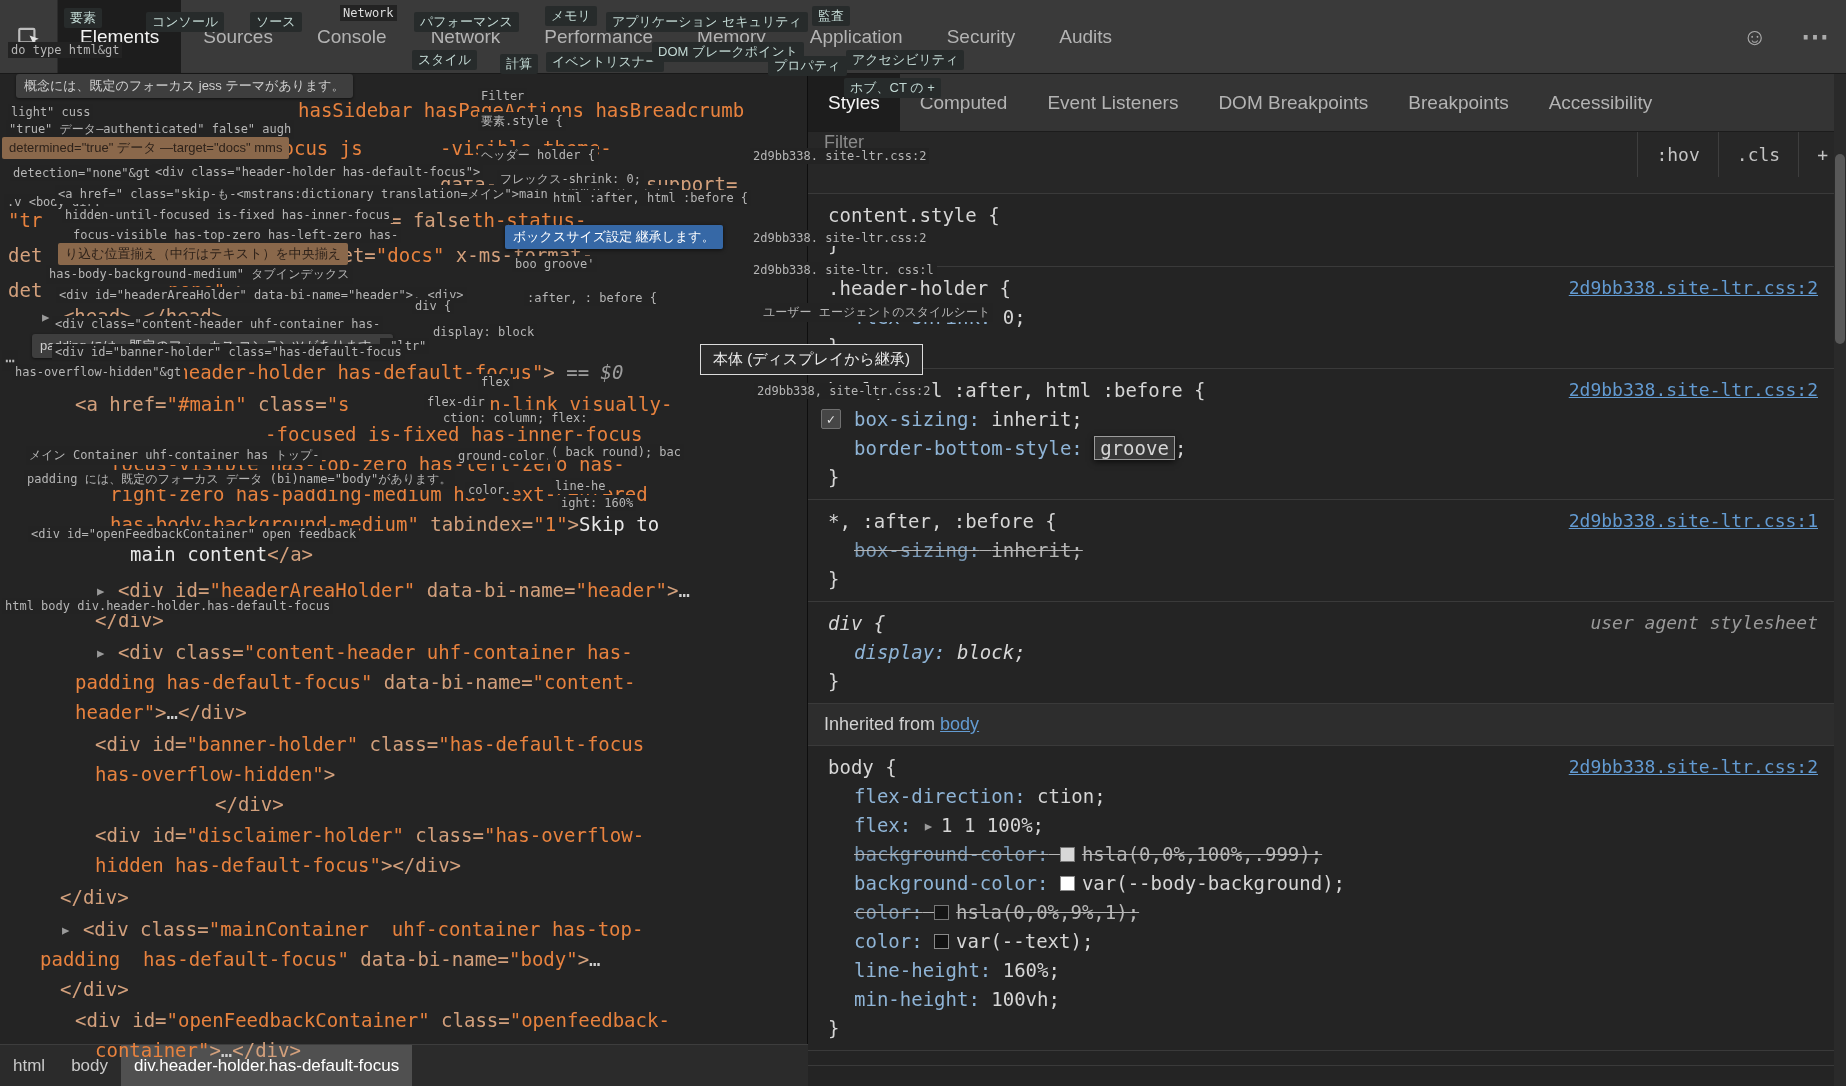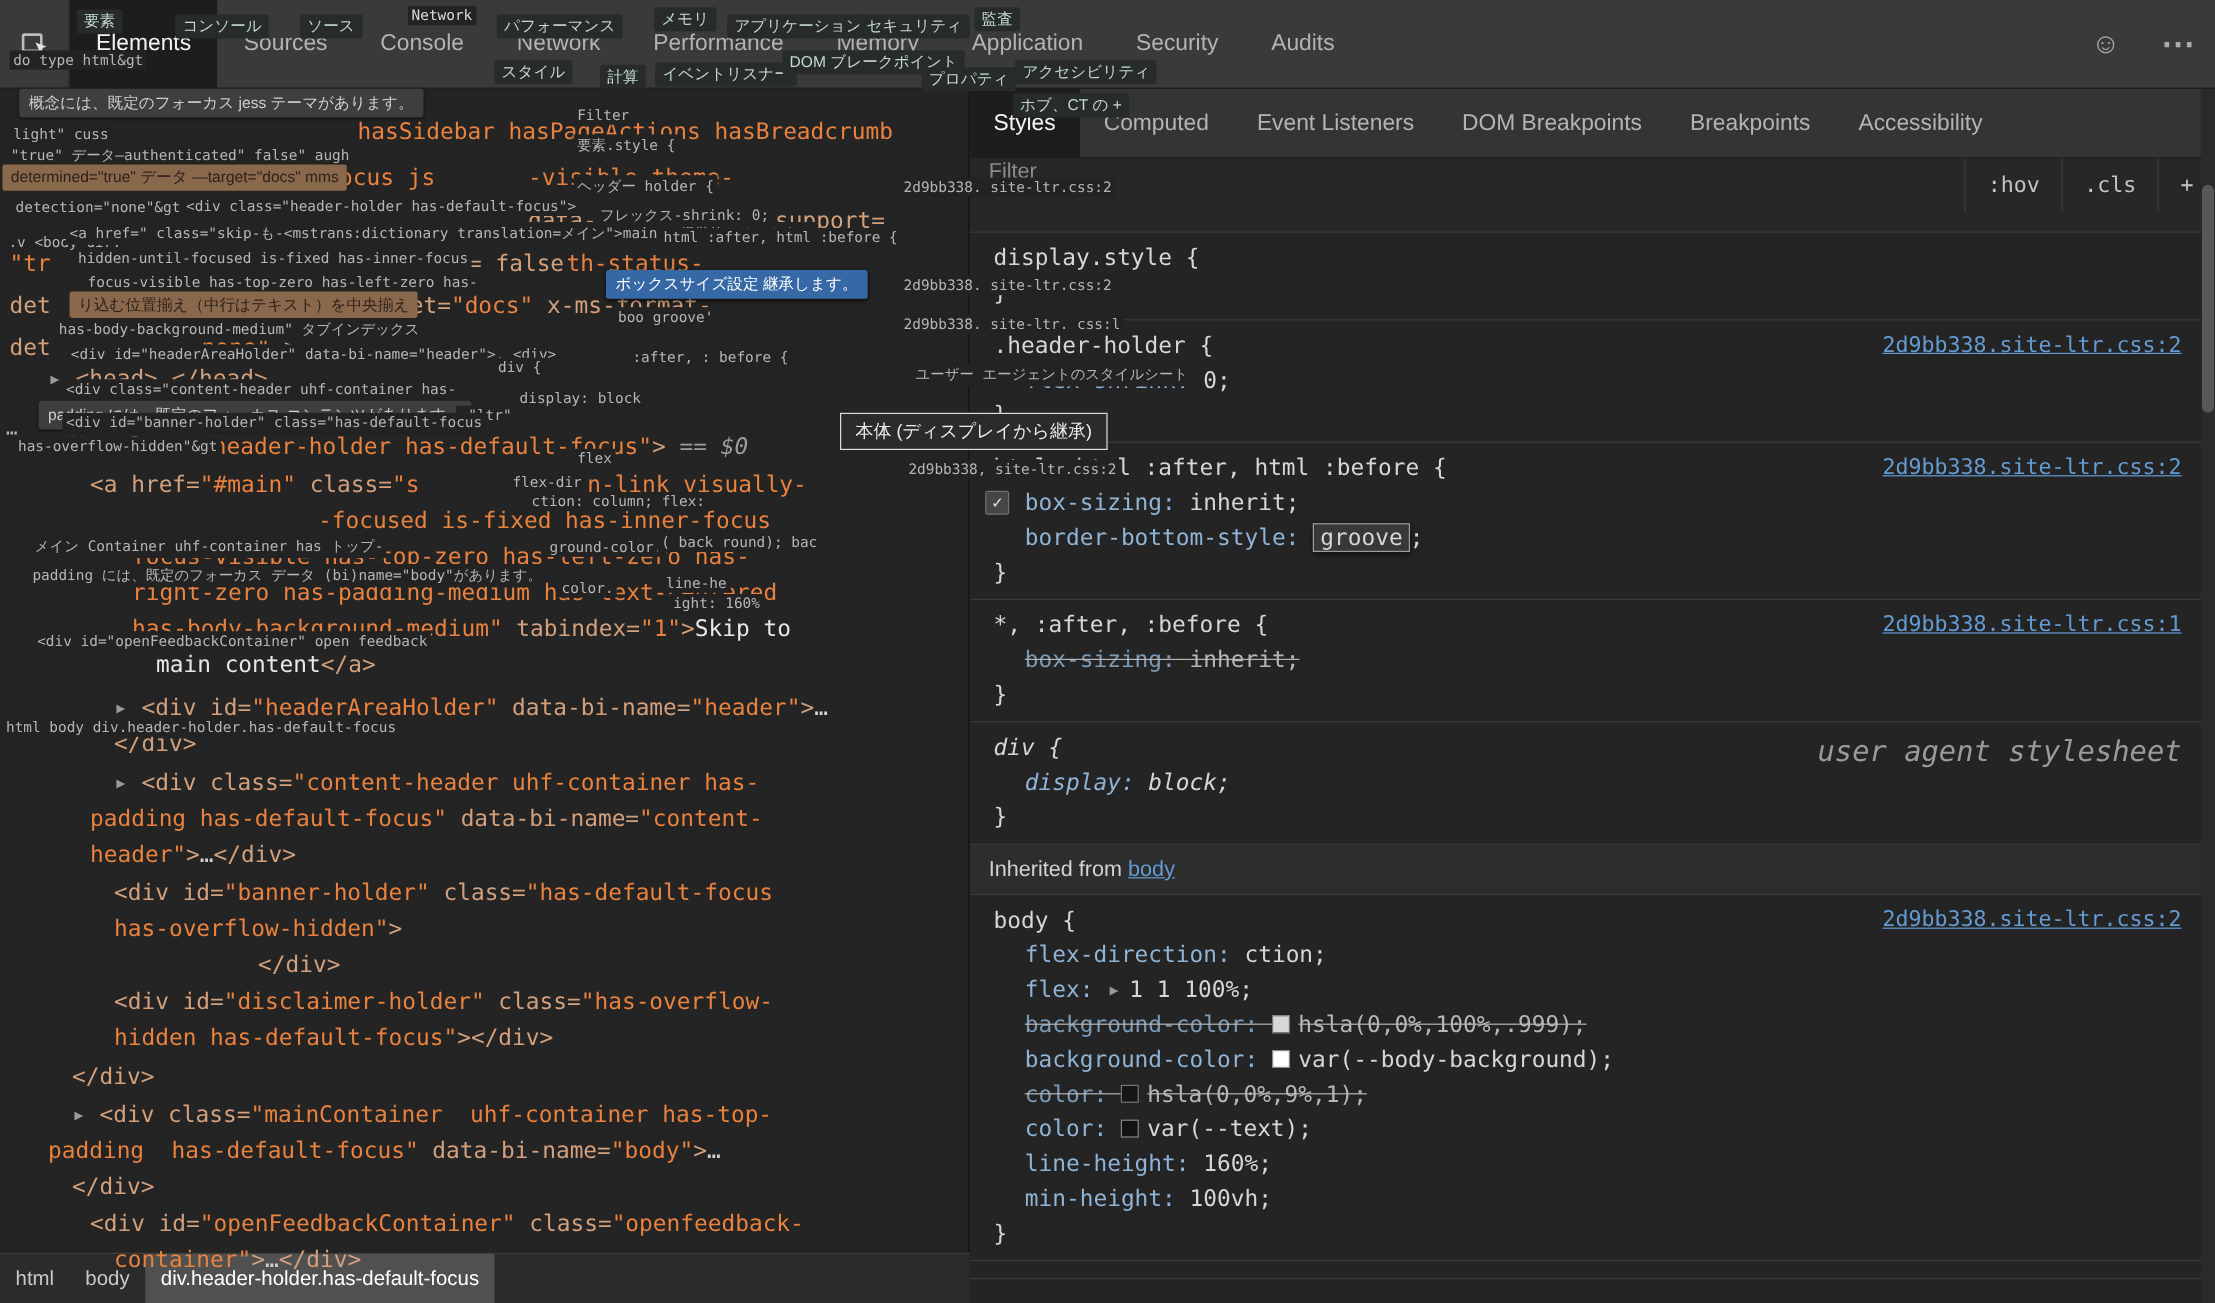--- a/index.html
+++ b/index.html
@@ -45,21 +45,21 @@
   .finput::placeholder{color:#8b8b8b}
   .fctl{font-size:18px;color:#c4c4c4;padding:12px 18px;border-left:1px solid #3e3e3e;font-family:"DejaVu Sans Mono",monospace;cursor:pointer;white-space:nowrap}
   .rules{font-family:"DejaVu Sans Mono",monospace;font-size:19px;color:#d6d6d6}
   .rule{position:relative;border-bottom:1px solid #3a3a3a;padding:7px 0}
   .rl{line-height:29px;padding-left:20px;white-space:pre-wrap}
   .rsel{color:#d6d6d6}
   .prow{line-height:29px;padding-left:46px;position:relative;cursor:default}
   .pname{color:#8fb4d6}
   .pval{color:#d6d6d6}
   .slink{position:absolute;right:28px;top:10px;font-size:18px;color:#639bd2;text-decoration:underline;cursor:pointer;white-space:nowrap}
-  .uanote{position:absolute;right:28px;top:10px;color:#9a9a9a;font-style:italic;font-size:24px}
+  .uanote{position:absolute;right:28px;top:10px;color:#9a9a9a;font-style:italic;font-size:18px}
   .strike{text-decoration:line-through;opacity:.82}
   .cb{position:absolute;left:13px;top:4px;width:20px;height:20px;background:#464646;border:1px solid #707070;border-radius:2px;color:#e2e2e2;font-size:14px;line-height:18px;text-align:center;cursor:pointer}
   .swatch{display:inline-block;width:15px;height:15px;border:1px solid #8a8a8a;vertical-align:-1px;margin-right:7px;cursor:pointer}
   .swatch.white{background:#ffffff}
   .swatch.dark{background:#121212}
   .editbox{border:1px solid #9c9c9c;background:#383838;padding:0 5px;box-shadow:0 2px 6px rgba(0,0,0,.65)}
   .parrow{color:#9a9a9a;margin-right:7px}
   .ital{font-style:italic}
   .inh{background:#2d2d2d;border-bottom:1px solid #3a3a3a;padding:10px 0 10px 16px;font-family:"Liberation Sans",sans-serif;font-size:18px;color:#d2d2d2}
   .inh a{color:#639bd2;text-decoration:underline;cursor:pointer}
@@ -129,21 +129,21 @@
       <div class="frow">
         <input class="finput" placeholder="Filter" style="">
         <span class="fctl">:hov</span>
         <span class="fctl">.cls</span>
         <span class="fctl">+</span>
       </div>
 
       <div class="rules">
 
         <div class="rule">
-          <div class="rl"><span class="rsel">display.style</span> <span>{</span></div>
+          <div class="rl"><span class="rsel">content.style</span> <span>{</span></div>
           <div class="rl"><span>}</span></div>
         </div>
 
         <div class="rule">
           <a class="slink">2d9bb338.site-ltr.css:2</a>
           <div class="rl"><span class="rsel">.header-holder</span> <span>{</span></div>
           <div class="prow"><span class="pname">flex-shrink:</span> <span class="pval">0;</span></div>
           <div class="rl"><span>}</span></div>
         </div>
 

